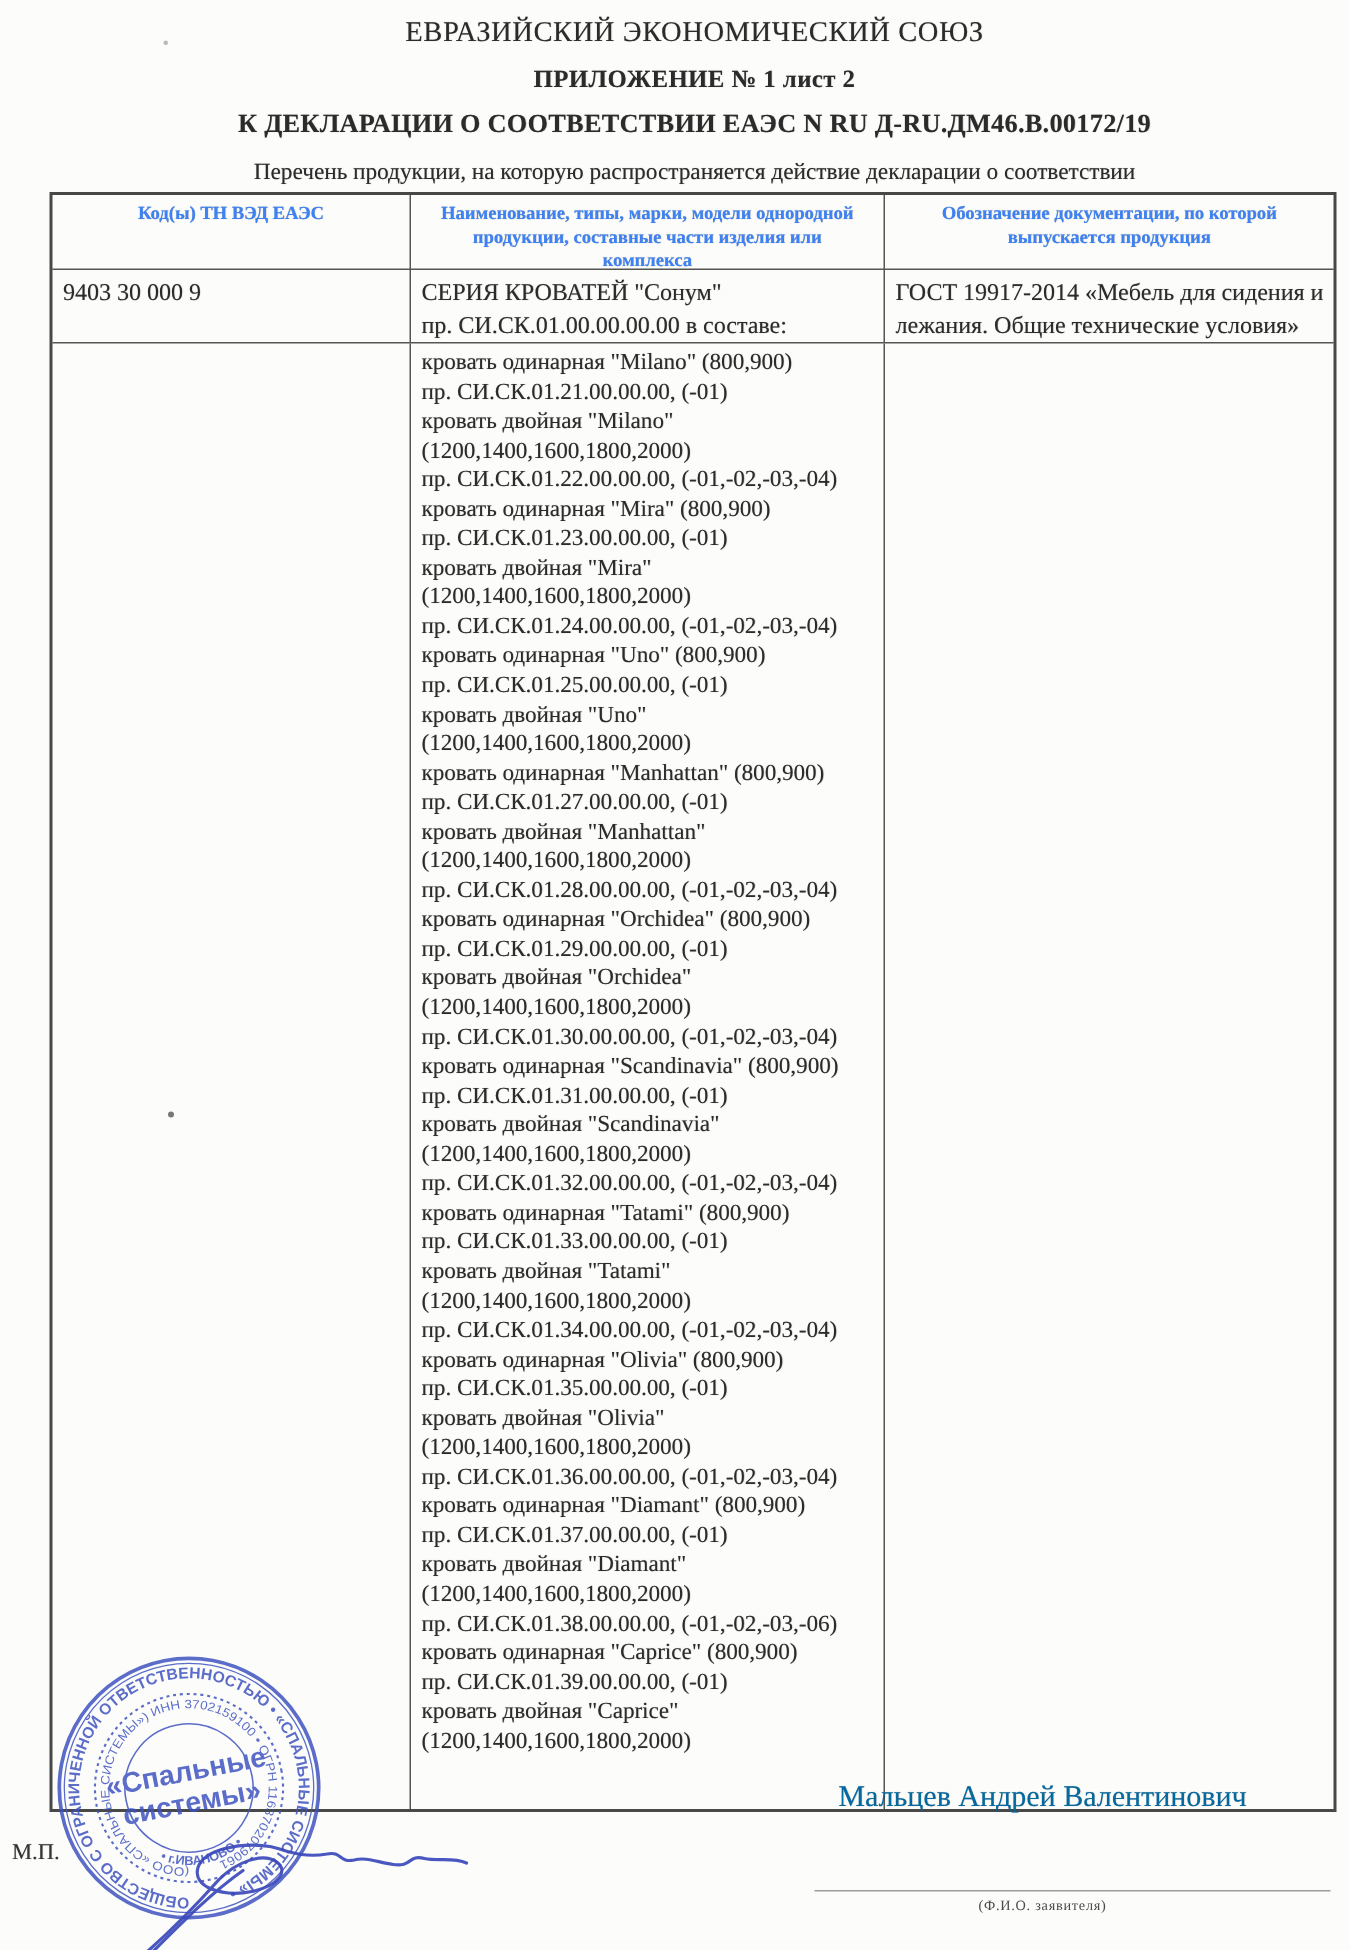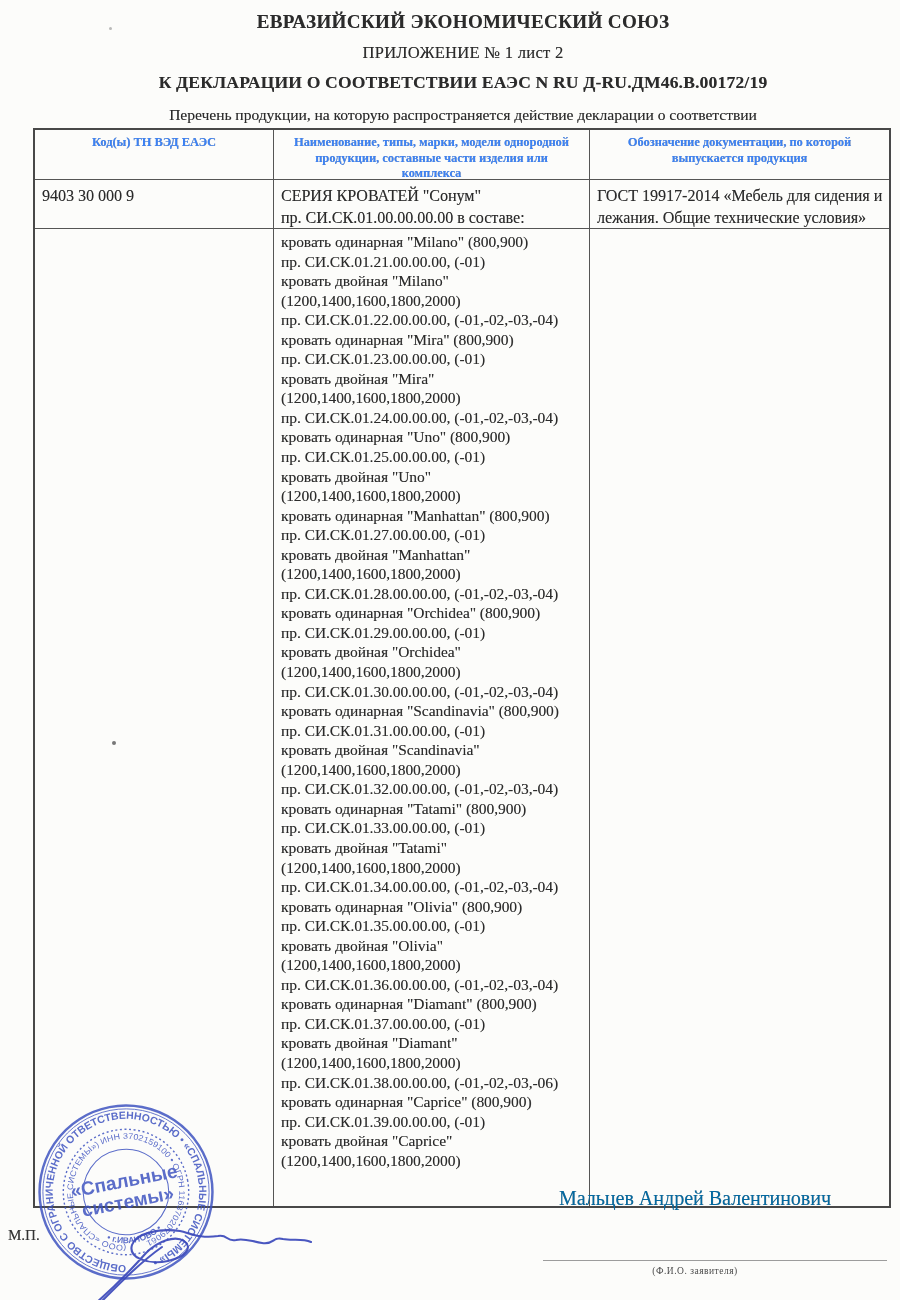--- a/index.html
+++ b/index.html
@@ -4,22 +4,22 @@
 <style>
   html,body{margin:0;padding:0;}
   .page{
     position:relative;width:900px;height:1300px;background:#fcfcfa;
     overflow:hidden;
     font-family:"Liberation Serif","DejaVu Serif",serif;color:#2b2b2b;
   }
   .inktext{ text-shadow:0.2px 0.2px 0.6px rgba(45,45,45,.45); }
   
   .doc-header{position:absolute;left:26px;top:0;width:874px;text-align:center;}
-  .h1{position:absolute;left:0;top:11px;width:100%;font-size:19px;font-weight:bold;letter-spacing:.4px;}
-  .h2{position:absolute;left:0;top:43px;width:100%;font-size:16.5px;font-weight:normal;letter-spacing:.3px;}
+  .h1{position:absolute;left:0;top:11px;width:100%;font-size:19px;font-weight:normal;letter-spacing:.4px;}
+  .h2{position:absolute;left:0;top:43px;width:100%;font-size:16.5px;font-weight:bold;letter-spacing:.3px;}
   .h3{position:absolute;left:0;top:72px;width:100%;font-size:17.5px;font-weight:bold;letter-spacing:.2px;}
   .caption{position:absolute;left:26px;top:106px;width:874px;text-align:center;font-size:15.5px;}
   
   .ptable{
     position:absolute;left:33px;top:128px;width:858px;height:1080px;
     border:2px solid rgba(40,40,40,.85);
     display:grid;grid-template-columns:239px 316px 1fr;grid-template-rows:50px 49px 1fr;
     box-sizing:border-box;
   }
   .cell{border-right:1.6px solid rgba(42,42,42,.8);border-bottom:1.6px solid rgba(42,42,42,.8);box-sizing:border-box;overflow:hidden;}

